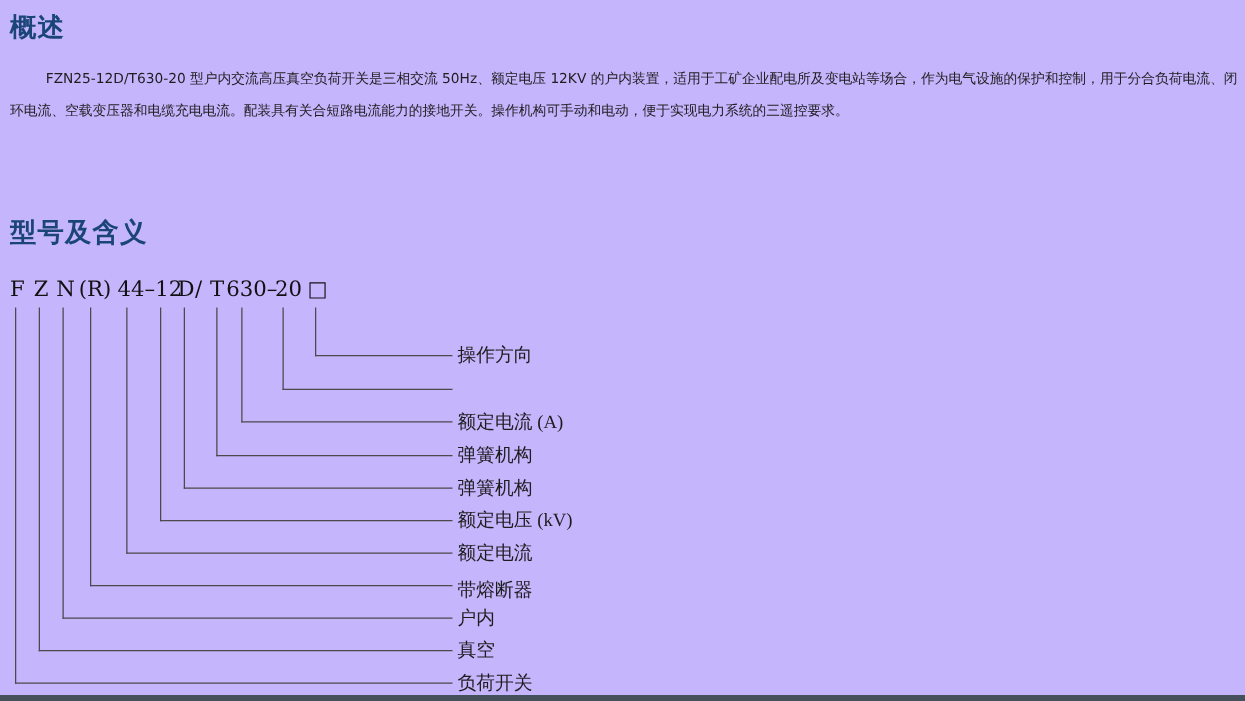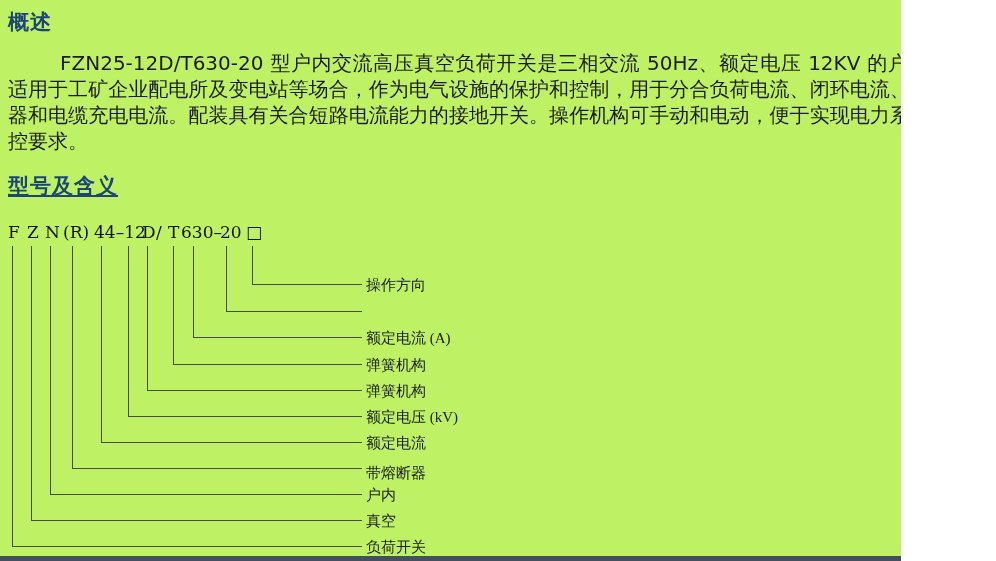--- a/index.html
+++ b/index.html
@@ -1,40 +1,40 @@
 <!DOCTYPE html>
 <html><head>
 <meta charset="utf-8">
 <style>
   * { margin: 0; padding: 0; box-sizing: border-box; }
   html, body { background: #ffffff; }
   body { font-family: "DejaVu Sans", "Liberation Sans", sans-serif; }
   .page {
     position: relative;
-    width: 901px;
+    width: 996px;
     height: 561px;
-    background: #bef264;
+    background: #c4b5fd;
     overflow: hidden;
   }
   .section-heading {
     position: absolute;
     left: 8px;
     font-size: 21px;
     font-weight: bold;
     color: #1b4579;
     letter-spacing: 1px;
   }
   #overview-heading { top: 8px; }
-  #model-heading { top: 172px; text-decoration: underline; }
+  #model-heading { top: 172px; }
   .body-text {
     position: absolute;
     left: 8px;
     top: 50px;
     width: 982px;
-    font-size: 20px;
+    font-size: 11px;
     line-height: 26px;
     color: #1d1d1d;
     text-indent: 2.6em;
     text-align: justify;
   }
   .diagram { position: absolute; left: 0; top: 0; width: 996px; height: 561px; }
   .model-part {
     position: absolute;
     top: 222px;
     font-size: 17px;

